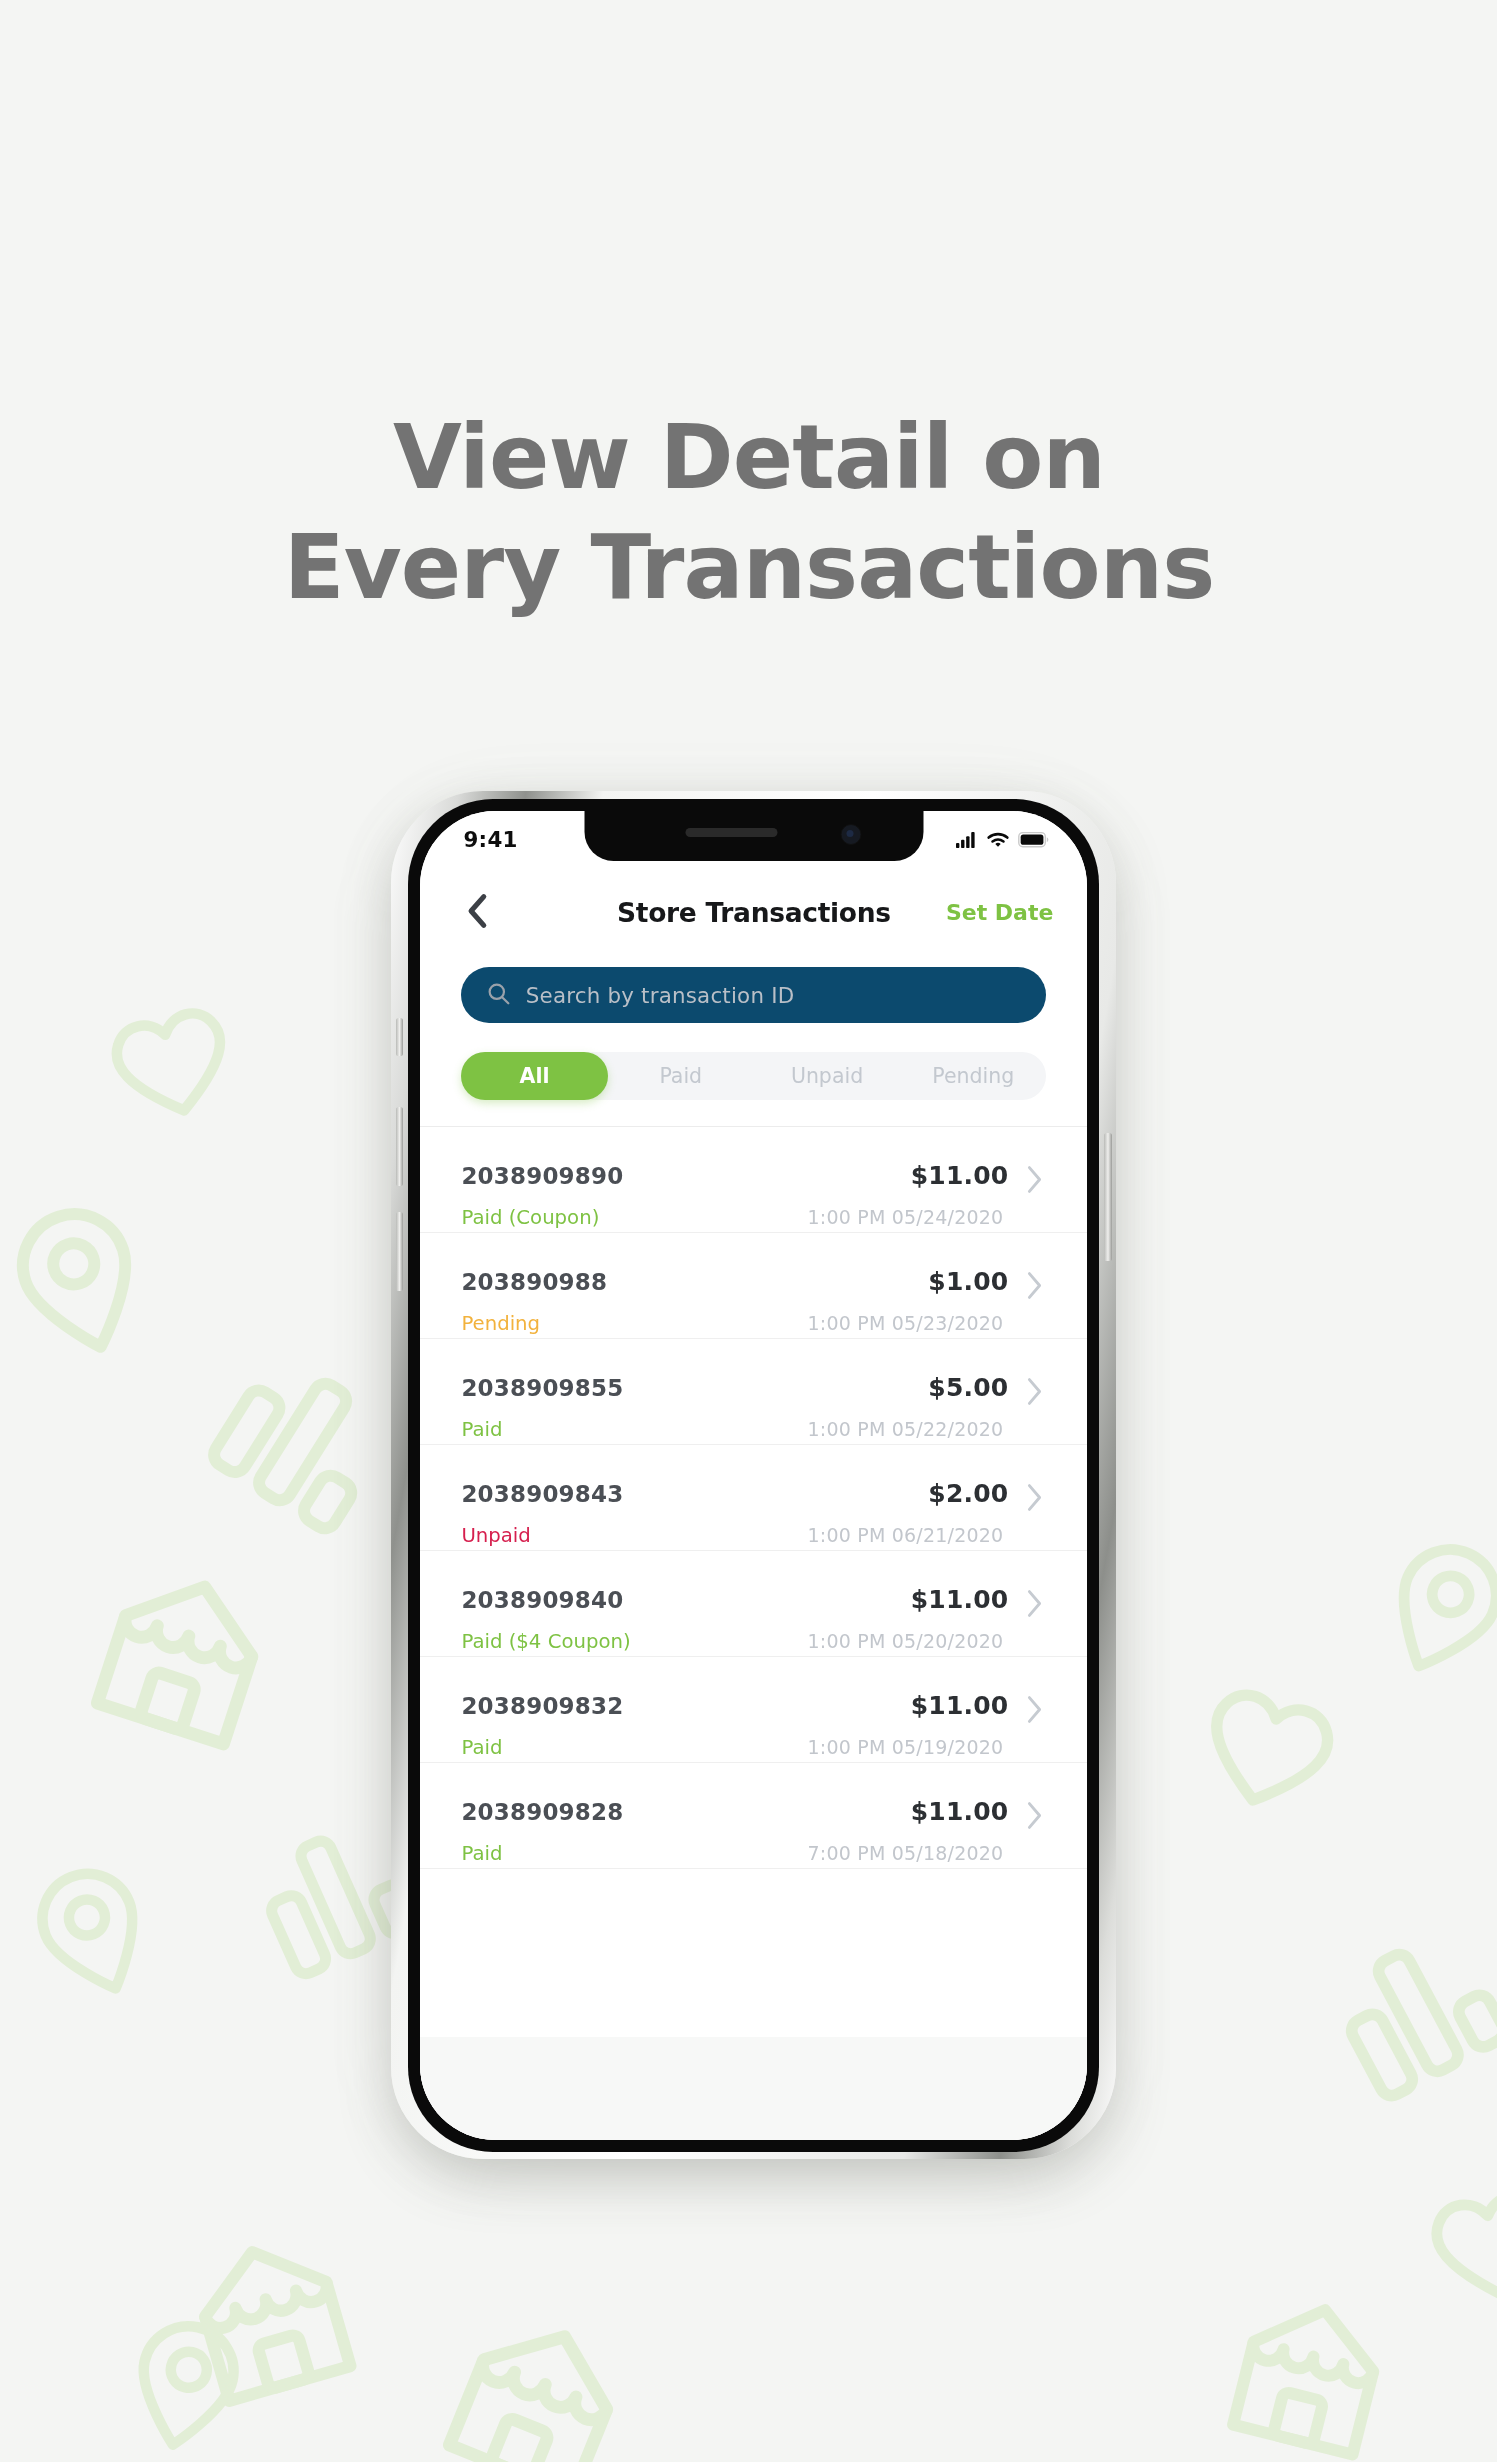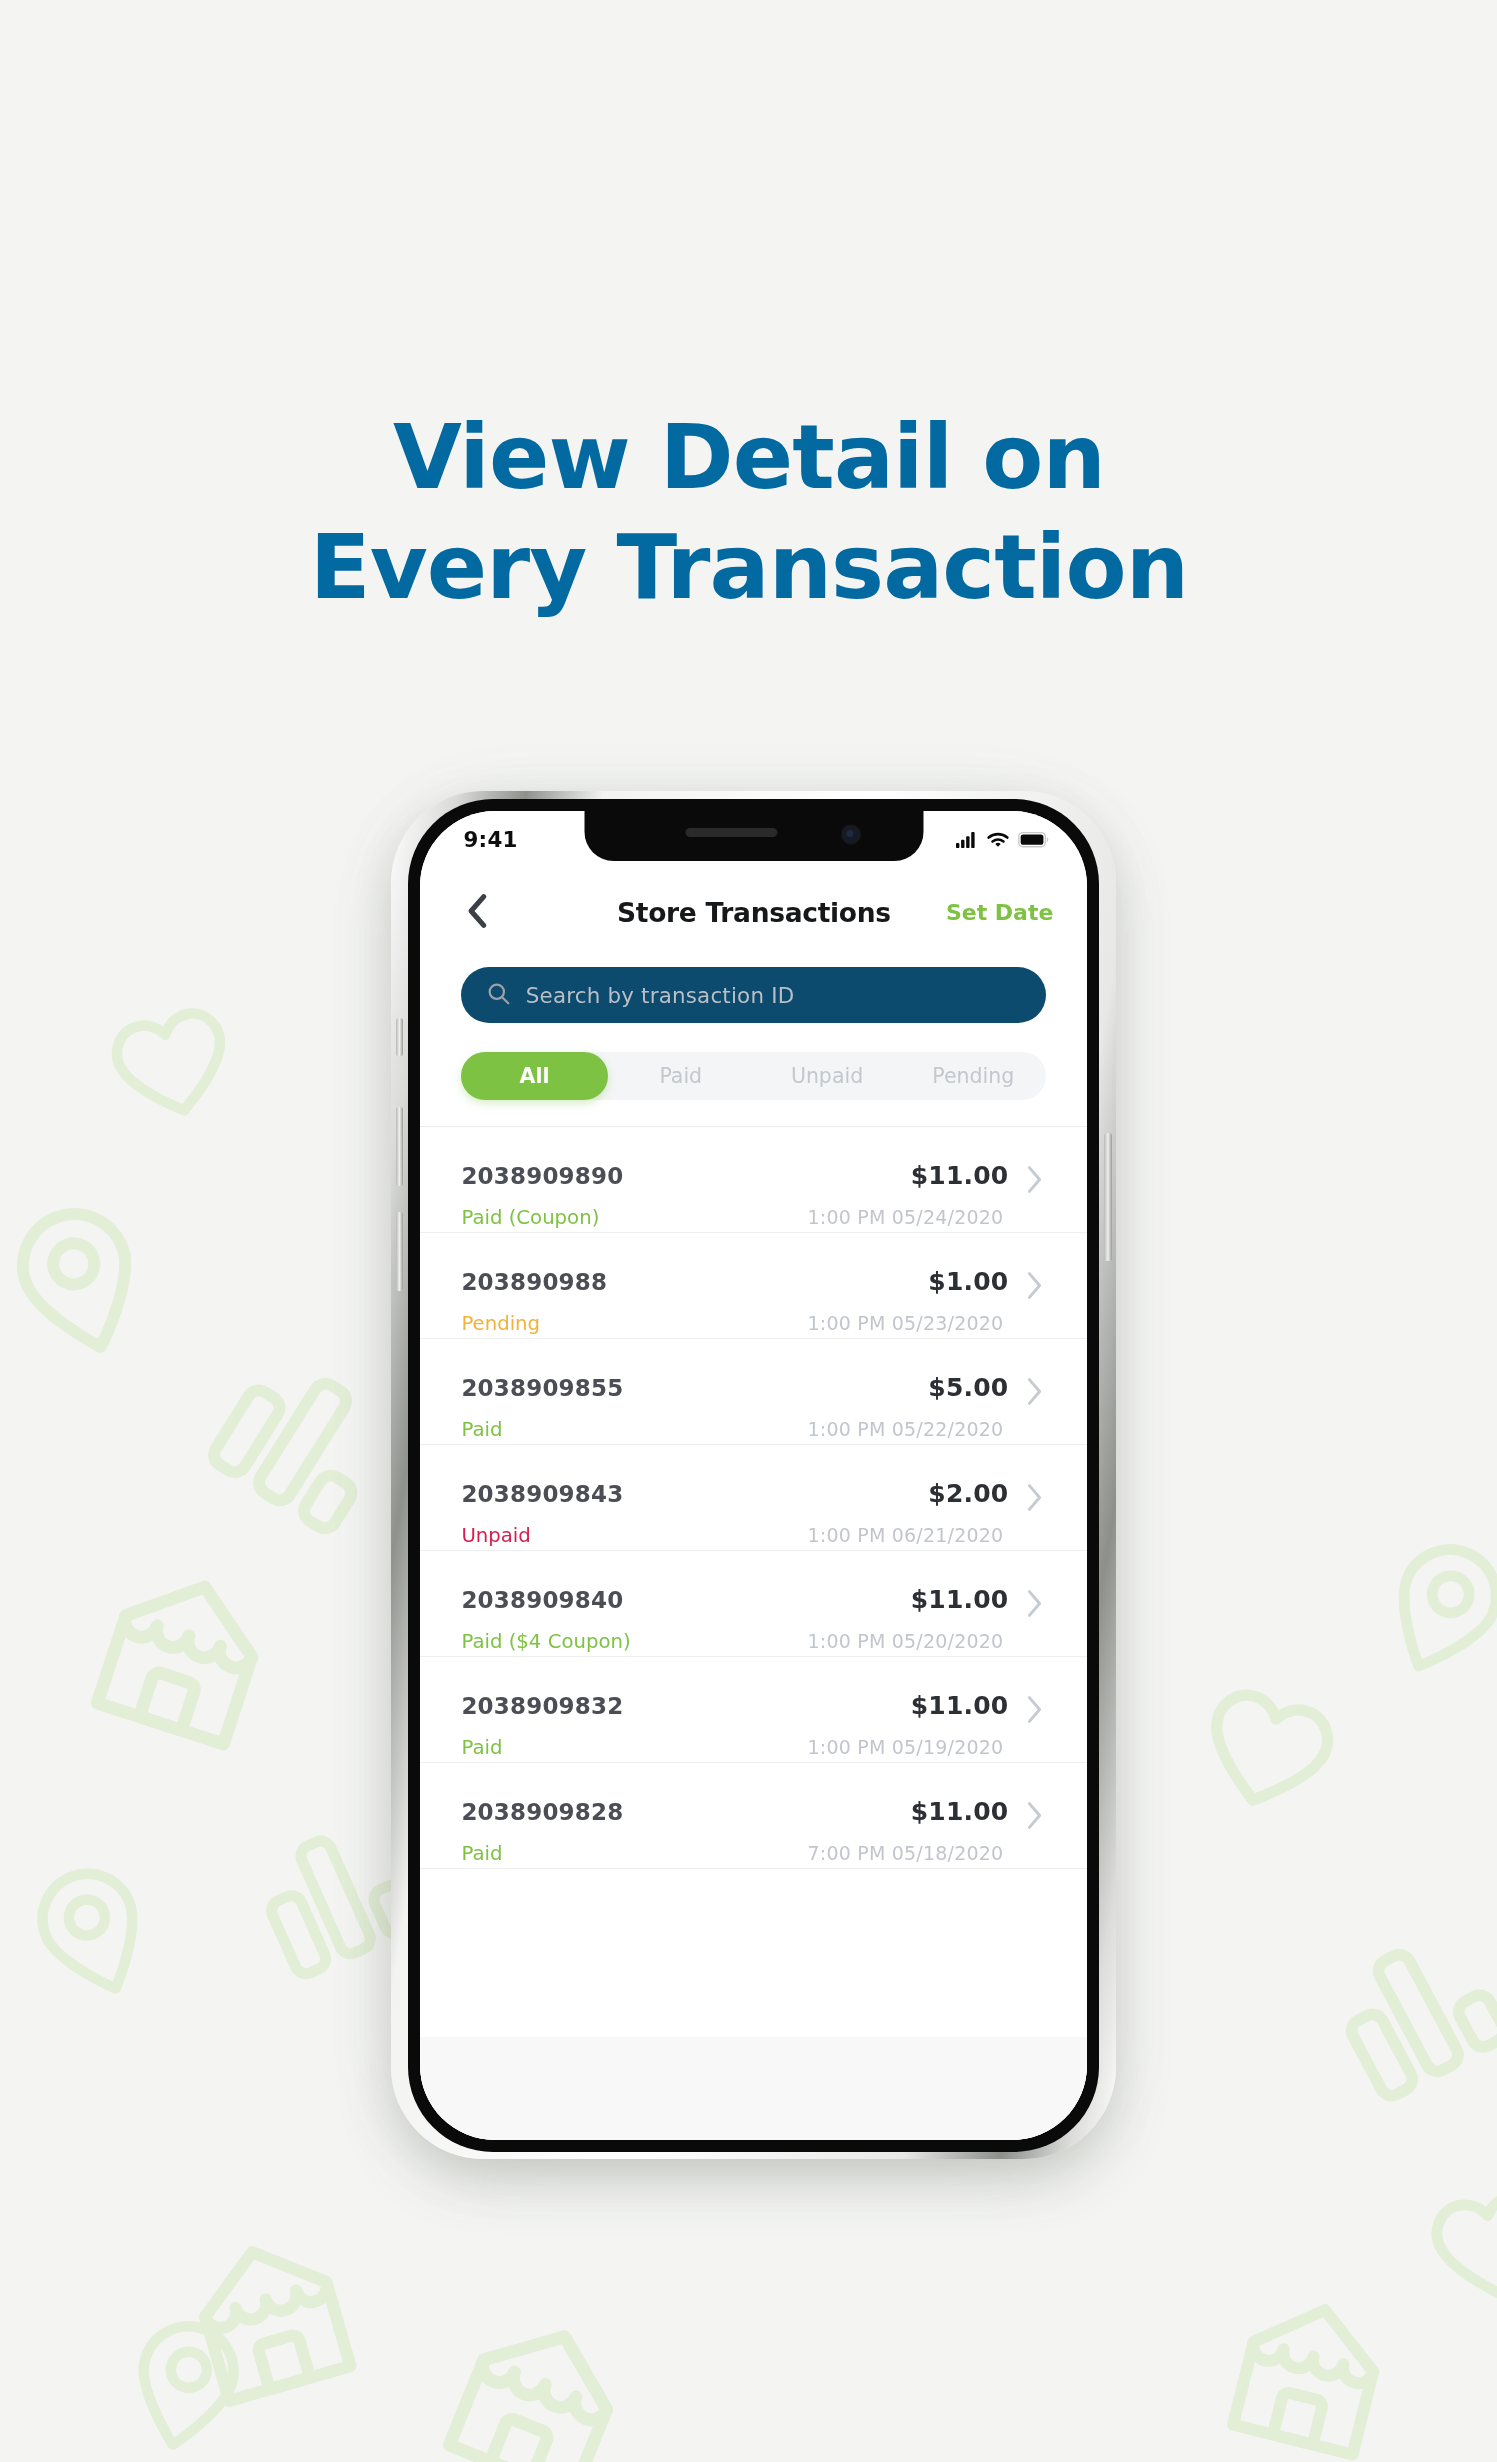--- a/index.html
+++ b/index.html
@@ -35,21 +35,21 @@
   #headline {
     position: absolute;
     top: 402px;
     left: 0;
     width: 1498px;
     text-align: center;
     z-index: 2;
   }
   #headline .line {
     display: block;
-    color: #0369a1;
+    color: #737373;
     font-size: 89px;
     font-weight: 700;
     letter-spacing: -0.9px;
     line-height: 1.24;
     font-family: "DejaVu Sans", sans-serif;
   }
 
   
   #phone-wrap {
     position: absolute;
@@ -450,21 +450,21 @@
       <svg viewBox="0 0 100 100">
         <path d="M14 38 L50 10 L86 38 L86 88 L14 88 Z" fill="none" stroke="currentColor" stroke-width="7" stroke-linejoin="round"></path>
         <path d="M14 38 a9 9 0 0 0 18 0 a9 9 0 0 0 18 0 a9 9 0 0 0 18 0 a9 9 0 0 0 18 0" fill="none" stroke="currentColor" stroke-width="7" stroke-linejoin="round"></path>
         <rect x="38" y="62" width="24" height="26" rx="4" fill="none" stroke="currentColor" stroke-width="7"></rect>
       </svg>
     </div>
   </div>
 
 <div id="headline">
   <span class="line">View Detail on</span>
-  <span class="line">Every Transaction</span>
+  <span class="line">Every Transactions</span>
 </div>
 
 <div id="phone-wrap">
   <div class="phone-shadow"></div>
   <div class="phone-frame">
 
     <div class="btn-side btn-mute"></div>
     <div class="btn-side btn-volup"></div>
     <div class="btn-side btn-voldn"></div>
     <div class="btn-side btn-power"></div>

